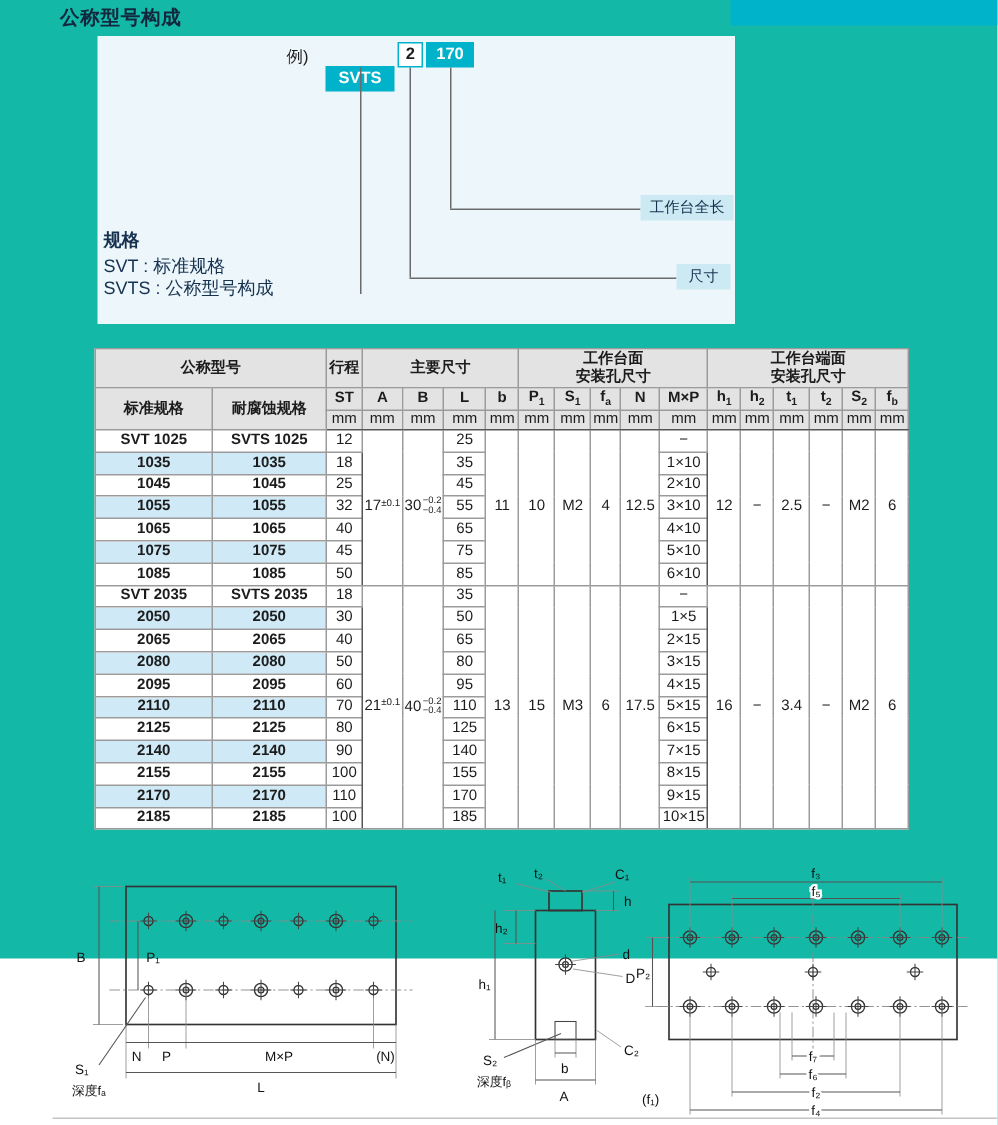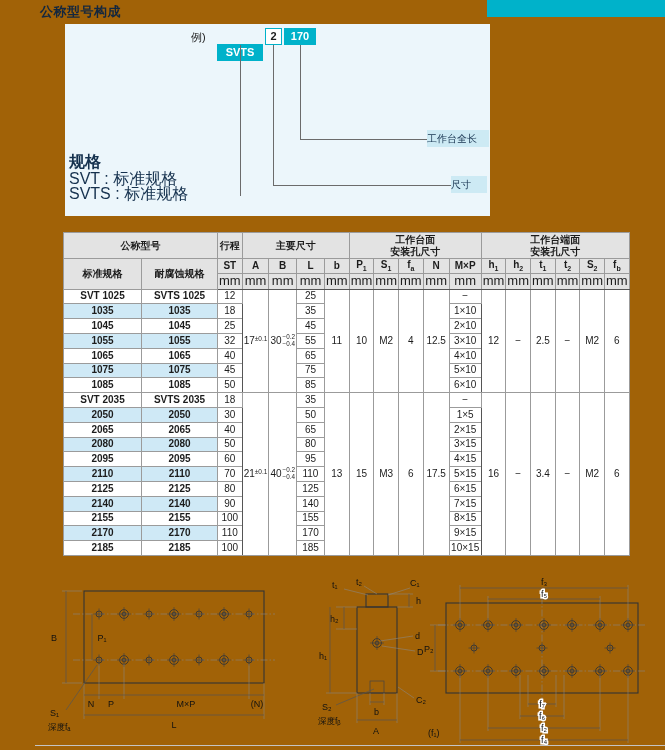--- a/index.html
+++ b/index.html
@@ -1,41 +1,41 @@
 <!DOCTYPE html>
 <html><head>
 <meta charset="utf-8">
 <style>
   *{margin:0;padding:0;box-sizing:border-box}
   html,body{width:665px;height:750px;background:#fff;overflow:hidden;
     font-family:"Liberation Sans","DejaVu Sans",sans-serif;color:#1c1c1c}
-  .page{position:relative;width:665px;height:750px;background:#a16207}
+  .page{position:relative;width:665px;height:639px;background:#14b8a6}
 
   
   .page-title{position:absolute;left:40px;top:3px;font-size:13px;font-weight:bold;color:#13273f;letter-spacing:.5px}
   .cyan-band{position:absolute;left:487px;top:0;width:178px;height:17px;background:#00b2ca}
 
   
   .diagram{position:absolute;left:65px;top:24px;width:425px;height:192px;background:#ecf6fb}
   .ex-prefix{position:absolute;left:126px;top:6px;font-size:11px}
   .code-box{position:absolute;height:17px;line-height:17px;text-align:center;font-weight:bold;font-size:11px}
   .code-box.filled{background:#00b2ca;color:#fff}
   .code-box.outline{background:#fff;border:1px solid #00b2ca;color:#1c1c1c;line-height:15px}
   .cline-v{position:absolute;border-left:1px solid #6b6b6b;width:0}
   .cline-h{position:absolute;border-top:1px solid #6b6b6b;height:0}
-  .callout{position:absolute;height:17px;line-height:17px;text-align:left;font-size:10px;background:#cdeaf4;color:#15314e}
-  .spec-note{position:absolute;font-size:16px;color:#15314e;white-space:nowrap}
+  .callout{position:absolute;height:17px;line-height:17px;text-align:center;font-size:10px;background:#cdeaf4;color:#15314e}
+  .spec-note{position:absolute;font-size:12px;color:#15314e;white-space:nowrap}
   .spec-note.bold{font-weight:bold}
 
   
   .spec{border-collapse:collapse;table-layout:fixed;position:absolute;left:63px;top:232px;border:1.6px solid #555;background:#fff}
   .spec th,.spec td{border:1px solid #9b9b9b;text-align:center;vertical-align:middle;padding:0 1px;overflow:hidden;white-space:nowrap}
   .spec thead th{background:#e3e3e3;font-weight:bold;font-size:10px;height:15px;line-height:1.12}
   .spec thead tr.r1 th{height:26px}
-  .spec thead th.unit{font-weight:normal;font-size:13px;height:13px}
+  .spec thead th.unit{font-weight:normal;font-size:10px;height:13px}
   .spec tbody td{font-size:10px;height:14.8px;line-height:1;background:#fff}
   .spec td.model{font-weight:bold}
   .spec td.stripe{background:#cfe9f6}
   .spec .bl{border-left:1.6px solid #555}
   .spec thead tr.r3 th{border-bottom:1.6px solid #555}
   .spec tr.group-start td{border-top:1.6px solid #555}
   .spec sub{font-size:7px}
   .tsup{font-size:6.5px;position:relative;top:-3px}
   .tstack{display:inline-block;vertical-align:-2px;margin-left:1px;font-size:6.3px;line-height:1.1;text-align:left}
   .tstack span{display:block}
@@ -71,21 +71,21 @@
     <div class="cline-h" style="left:235px;top:115px;width:127px"></div>
     <div class="callout" style="left:362px;top:106px;width:62px">工作台全长</div>
 
     <div class="cline-v" style="left:208px;top:21px;height:140px"></div>
     <div class="cline-h" style="left:208px;top:161px;width:178px"></div>
     <div class="callout" style="left:386px;top:152px;width:36px">尺寸</div>
 
     <div class="cline-v" style="left:175px;top:21px;height:151px"></div>
     <div class="spec-note bold" style="left:4px;top:128px">规格</div>
     <div class="spec-note" style="left:4px;top:145px">SVT : 标准规格</div>
-    <div class="spec-note" style="left:4px;top:160px">SVTS : 标准规格</div>
+    <div class="spec-note" style="left:4px;top:160px">SVTS : 公称型号构成</div>
   </div>
 
   <table class="spec">
     <colgroup>
       <col style="width:78px">
         <col style="width:76px">
         <col style="width:24px">
         <col style="width:25px">
       <col style="width:25px">
         <col style="width:28px">

